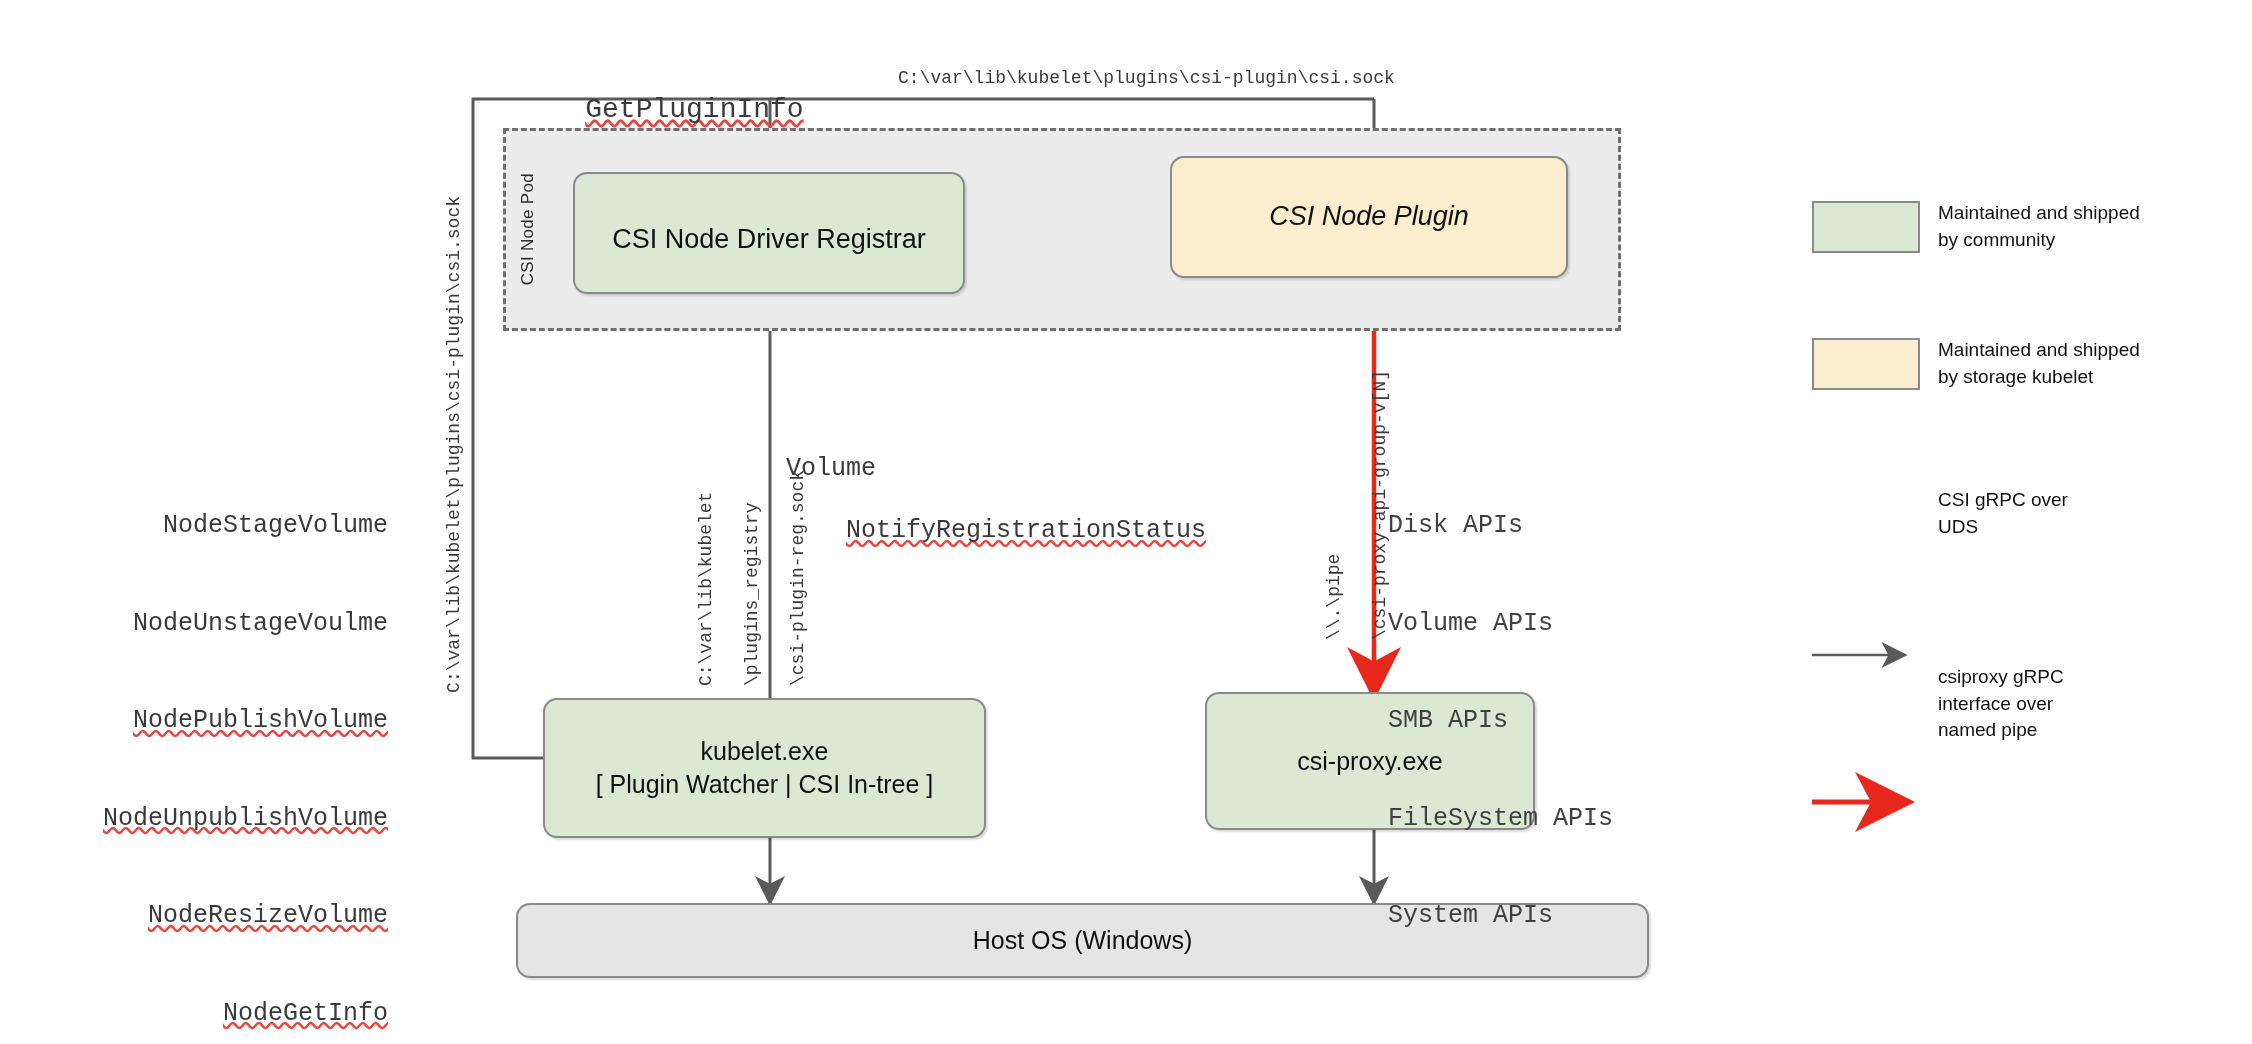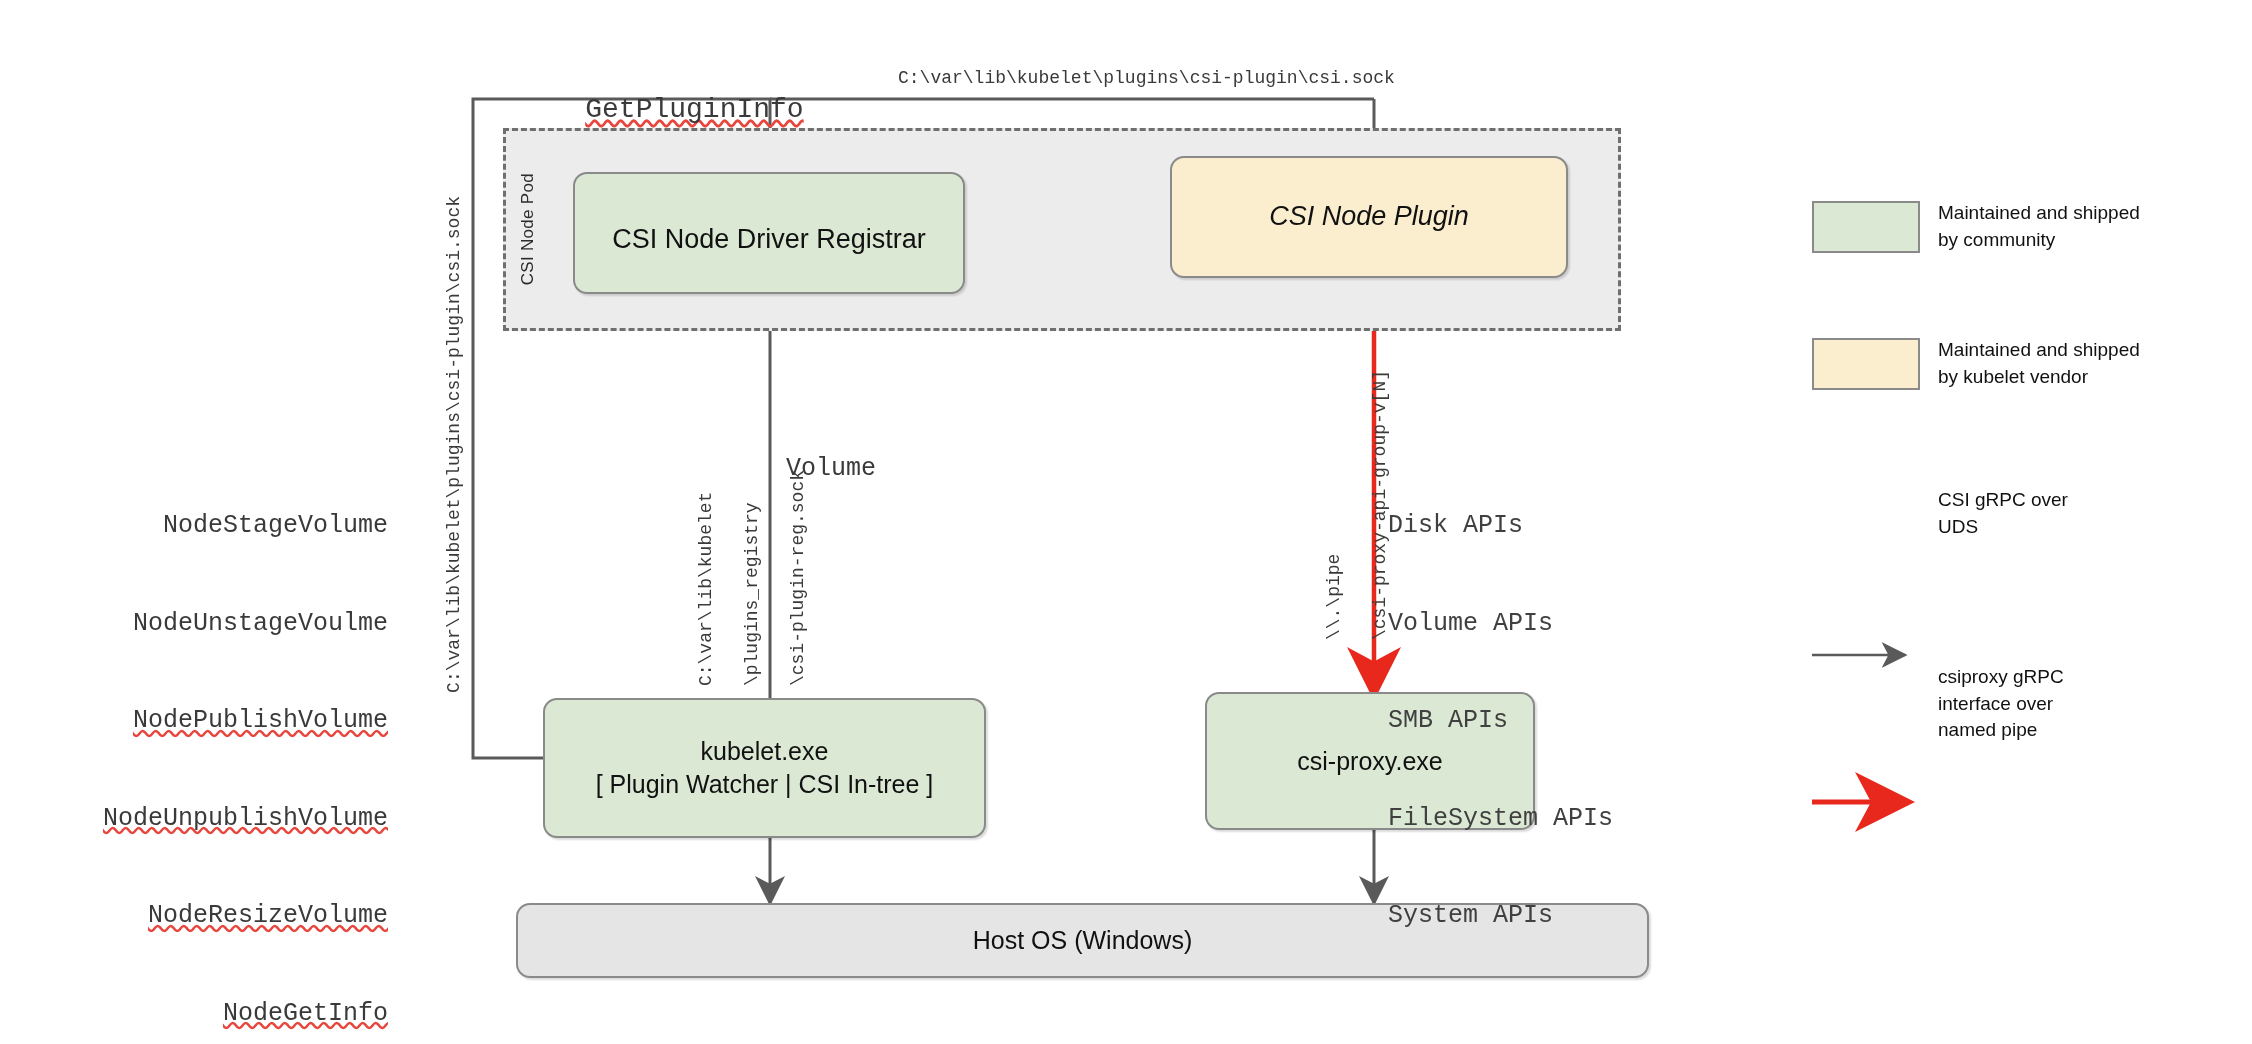--- a/index.html
+++ b/index.html
@@ -150,20 +150,23 @@
 
   <div class="vlabel" style="left:443px; top:196px; font-size:18px;">C:\var\lib\kubelet\plugins\csi-plugin\csi.sock</div>
 
   <div class="vlabel" style="left:672px; top:470px; font-size:18px;">
     <span>C:\var\lib\kubelet</span><br>
     <span>\plugins_registry</span><br>
     <span>\csi-plugin-reg.sock</span>
   </div>
 
   <div class="toplabel" style="left:786px; top:454px; font-size:25px;">Volume</div>
+  <div class="toplabel" style="left:786px; top:487px; font-size:25px;">
+    <span class="sq">NotifyRegistrationStatus</span>
+  </div>
 
   <div class="vlabel" style="left:1300px; top:370px; font-size:18px;">
     <span>\\.\pipe</span><br>
     <span>\csi-proxy-api-group-v[N]</span>
   </div>
 
   <div class="apilist" style="left:28px; top:445px; width:360px;">
     <div>NodeStageVolume</div>
     <div>NodeUnstageVoulme</div>
     <div class="sq">NodePublishVolume</div>
@@ -183,21 +186,21 @@
 
   <div class="legend-sw green" style="left:1812px; top:201px;"></div>
   <div class="legend-tx" style="left:1938px; top:200px;">
     <span>Maintained and shipped</span><br>
     <span>by community</span>
   </div>
 
   <div class="legend-sw cream" style="left:1812px; top:338px;"></div>
   <div class="legend-tx" style="left:1938px; top:337px;">
     <span>Maintained and shipped</span><br>
-    <span>by kubelet vendor</span>
+    <span>by storage kubelet</span>
   </div>
 
   <div class="legend-tx" style="left:1938px; top:487px;">
     <span>CSI gRPC over</span><br>
     <span>UDS</span>
   </div>
 
   <div class="legend-tx" style="left:1938px; top:620px;margin-top:44px;">
     <span>csiproxy gRPC</span><br>
     <span>interface over</span><br>

